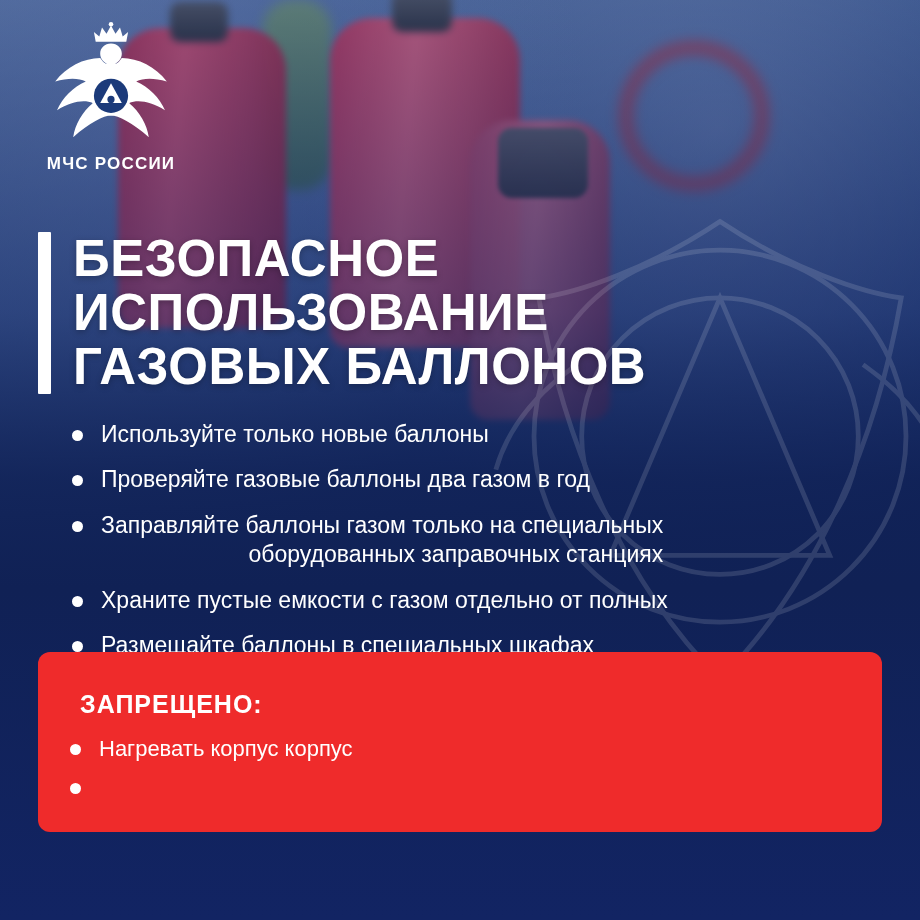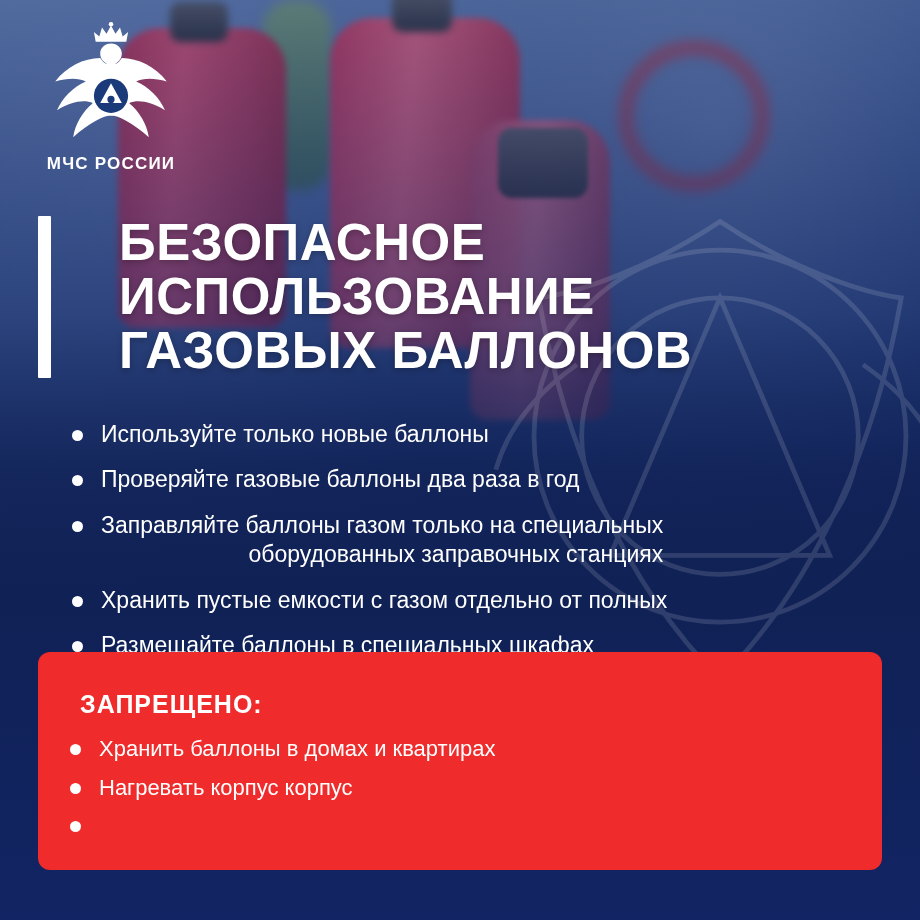--- a/index.html
+++ b/index.html
@@ -113,24 +113,23 @@
     font-weight: bold;
     letter-spacing: 1.2px;
     color: #ffffff;
     white-space: nowrap;
   }
 
   
   .title-wrap {
     position: absolute;
     left: 38px;
-    top: 216px;
+    top: 232px;
     display: flex;
     z-index: 5;
-    gap: 46px;
   }
   .title-bar {
     width: 13px;
     background: #ffffff;
     margin-right: 22px;
     border-radius: 1px;
     flex: 0 0 13px;
   }
   .title {
     color: #ffffff;
@@ -253,45 +252,41 @@
 ГАЗОВЫХ БАЛЛОНОВ</div>
   </div>
 
   <div class="main-list">
     <div class="bullet-row">
       <span class="dot"></span>
       <span class="bullet-text">Используйте только новые баллоны</span>
     </div>
     <div class="bullet-row">
       <span class="dot"></span>
-      <span class="bullet-text">Проверяйте газовые баллоны два раза в год</span>
+      <span class="bullet-text">Проверяйте газовые баллоны два газом в год</span>
     </div>
     <div class="bullet-row">
       <span class="dot"></span>
       <span class="bullet-text">Заправляйте баллоны газом только на специальных
 оборудованных заправочных станциях</span>
     </div>
     <div class="bullet-row">
       <span class="dot"></span>
-      <span class="bullet-text">Хранить пустые емкости с газом отдельно от полных</span>
+      <span class="bullet-text">Храните пустые емкости с газом отдельно от полных</span>
     </div>
     <div class="bullet-row">
       <span class="dot"></span>
       <span class="bullet-text">Размещайте баллоны в специальных шкафах</span>
     </div>
   </div>
 
   <div class="forbidden">
     <div class="forbidden-title">ЗАПРЕЩЕНО:</div>
     <div class="bullet-row">
       <span class="dot"></span>
-      <span class="bullet-text">Хранить баллоны в домах и квартирах</span>
-    </div>
-    <div class="bullet-row">
-      <span class="dot"></span>
       <span class="bullet-text">Нагревать корпус корпус</span>
     </div>
     <div class="bullet-row">
       <span class="dot"></span>
     </div>
   </div>
 
 </div>
 
 </body></html>

